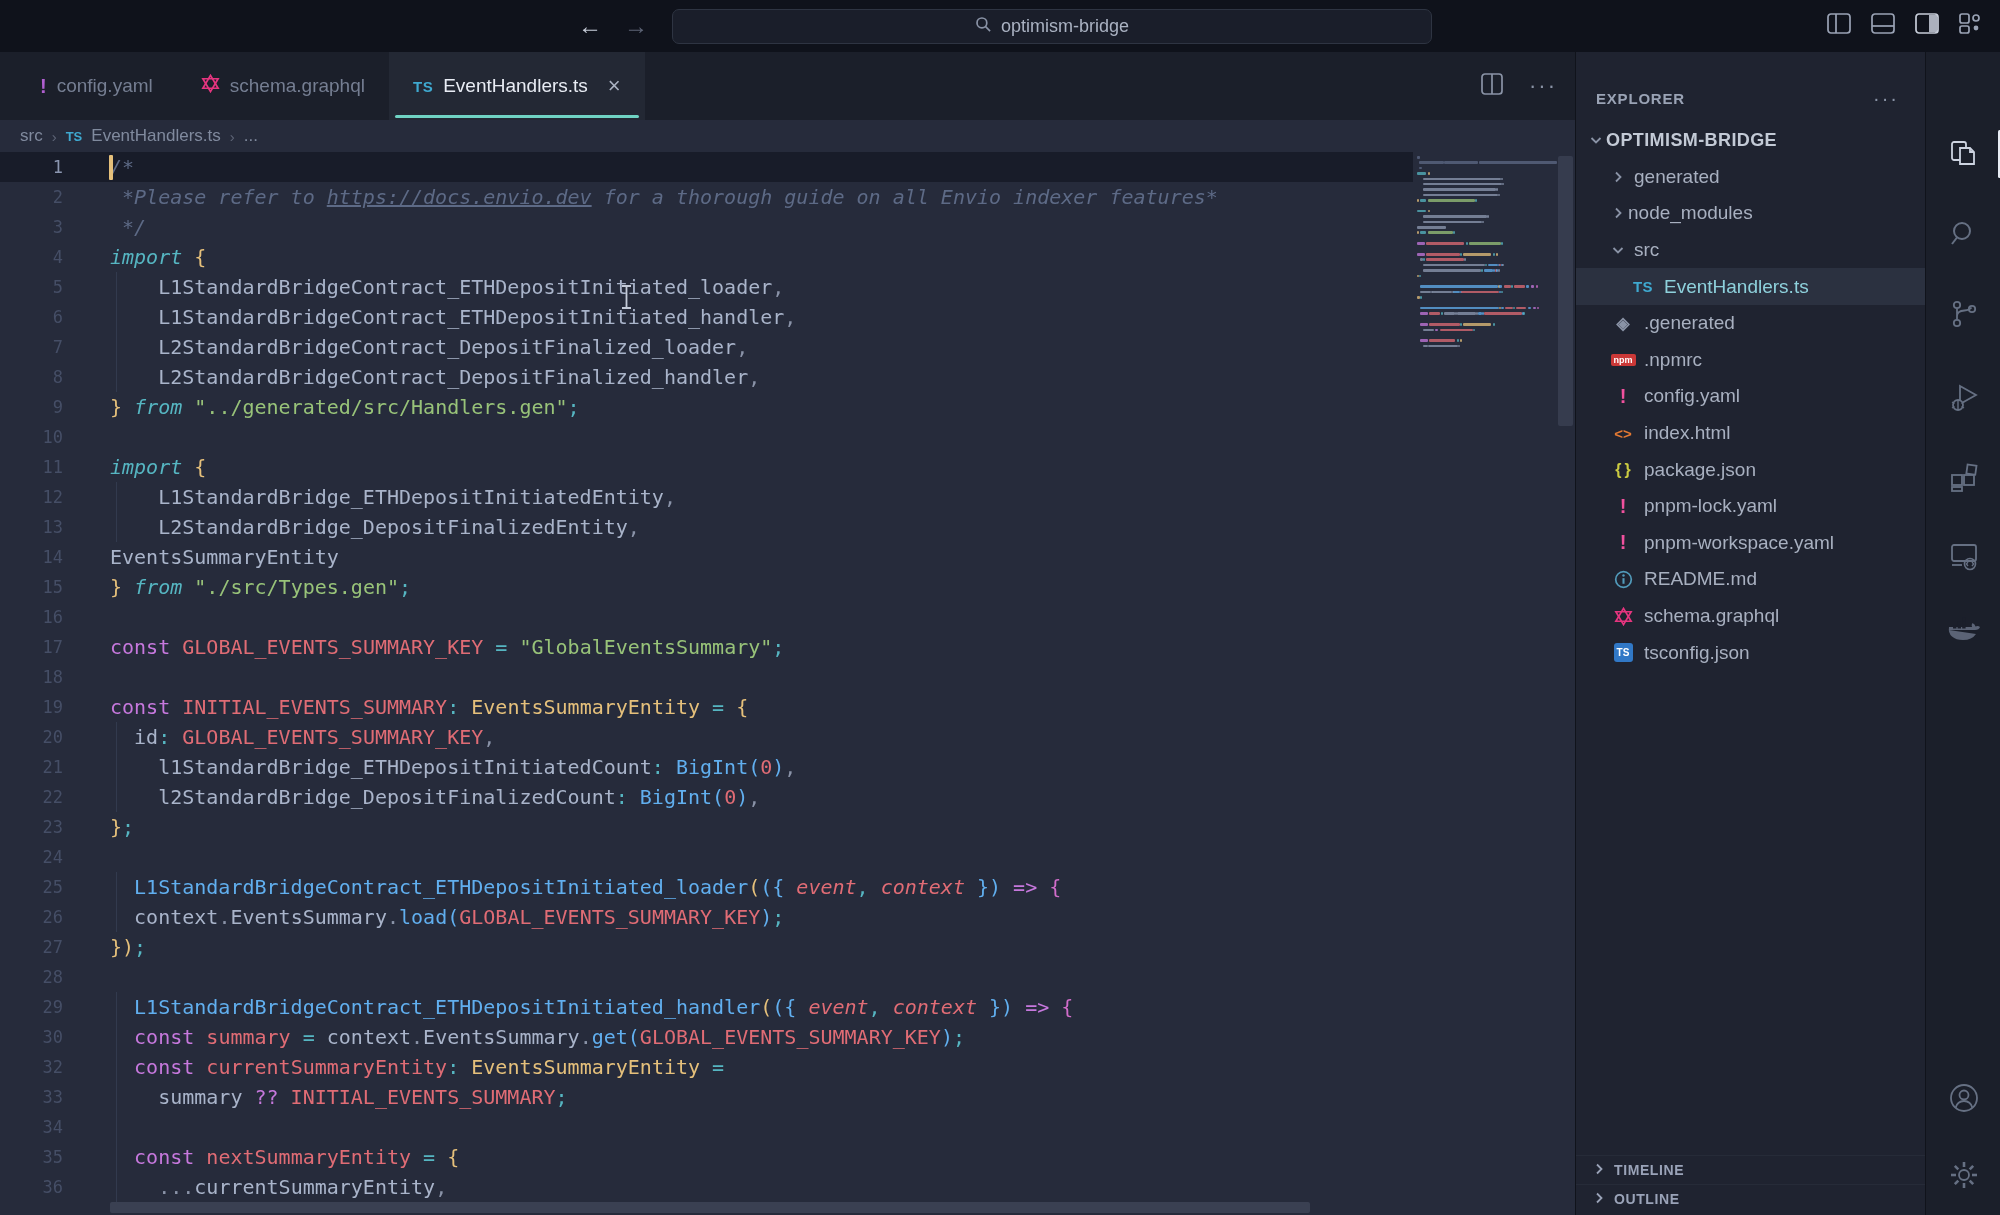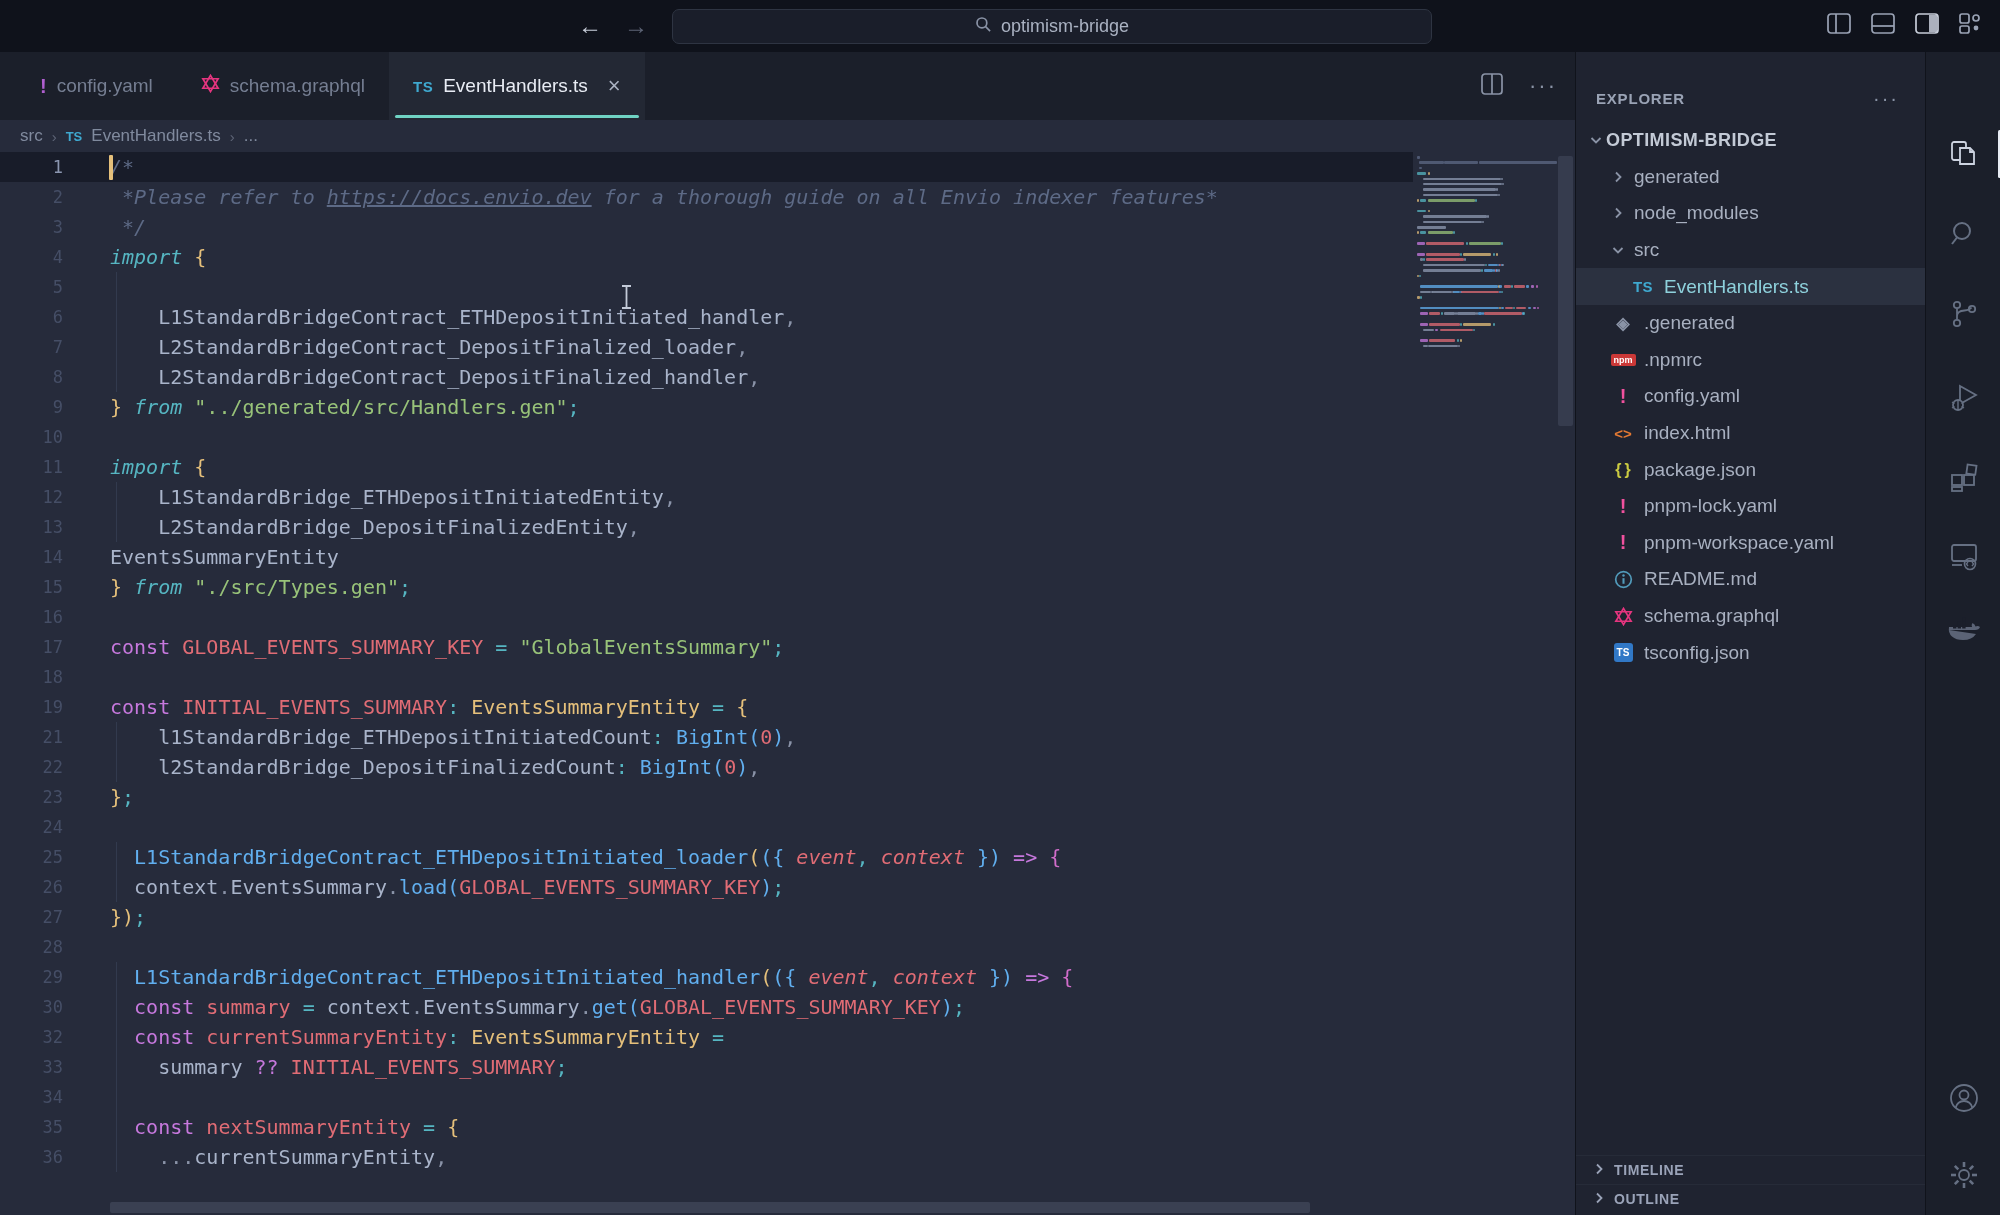--- a/index.html
+++ b/index.html
@@ -192,35 +192,36 @@
         <span class="sep">›</span>
         <span>...</span>
       </div>
 
       <div id="editor-body">
         <div id="code-lines">
             <div class="cl active"><span class="num">1</span><span class="code"><span class="tk-cm">/*</span></span><span class="caret"></span></div>
             <div class="cl"><span class="num">2</span><span class="code"><span class="tk-cm"> *Please refer to </span><span class="tk-lk">https://docs.envio.dev</span><span class="tk-cm"> for a thorough guide on all Envio indexer features*</span></span></div>
             <div class="cl"><span class="num">3</span><span class="code"><span class="tk-cm"> */</span></span></div>
             <div class="cl"><span class="num">4</span><span class="code"><span class="tk-kw">import</span><span class="tk-b1"> {</span></span></div>
-            <div class="cl"><span class="num">5</span><span class="guide"></span></div>
+            <div class="cl"><span class="num">5</span><span class="guide"></span><span class="code"><span class="tk-id">    L1StandardBridgeContract_ETHDepositInitiated_loader</span><span class="tk-pu">,</span></span></div>
             <div class="cl"><span class="num">6</span><span class="guide"></span><span class="code"><span class="tk-id">    L1StandardBridgeContract_ETHDepositInitiated_handler</span><span class="tk-pu">,</span></span></div>
             <div class="cl"><span class="num">7</span><span class="guide"></span><span class="code"><span class="tk-id">    L2StandardBridgeContract_DepositFinalized_loader</span><span class="tk-pu">,</span></span></div>
             <div class="cl"><span class="num">8</span><span class="guide"></span><span class="code"><span class="tk-id">    L2StandardBridgeContract_DepositFinalized_handler</span><span class="tk-pu">,</span></span></div>
             <div class="cl"><span class="num">9</span><span class="code"><span class="tk-b1">}</span><span class="tk-kw"> from</span><span class="tk-st"> "../generated/src/Handlers.gen"</span><span class="tk-op">;</span></span></div>
             <div class="cl"><span class="num">10</span><span class="code"></span></div>
             <div class="cl"><span class="num">11</span><span class="code"><span class="tk-kw">import</span><span class="tk-b1"> {</span></span></div>
             <div class="cl"><span class="num">12</span><span class="guide"></span><span class="code"><span class="tk-id">    L1StandardBridge_ETHDepositInitiatedEntity</span><span class="tk-pu">,</span></span></div>
             <div class="cl"><span class="num">13</span><span class="guide"></span><span class="code"><span class="tk-id">    L2StandardBridge_DepositFinalizedEntity</span><span class="tk-pu">,</span></span></div>
             <div class="cl"><span class="num">14</span><span class="code"><span class="tk-id">EventsSummaryEntity</span></span></div>
             <div class="cl"><span class="num">15</span><span class="code"><span class="tk-b1">}</span><span class="tk-kw"> from</span><span class="tk-st"> "./src/Types.gen"</span><span class="tk-op">;</span></span></div>
             <div class="cl"><span class="num">16</span><span class="code"></span></div>
             <div class="cl"><span class="num">17</span><span class="code"><span class="tk-pp">const</span><span class="tk-cn"> GLOBAL_EVENTS_SUMMARY_KEY</span><span class="tk-op"> =</span><span class="tk-st"> "GlobalEventsSummary"</span><span class="tk-op">;</span></span></div>
             <div class="cl"><span class="num">18</span><span class="code"></span></div>
             <div class="cl"><span class="num">19</span><span class="code"><span class="tk-pp">const</span><span class="tk-cn"> INITIAL_EVENTS_SUMMARY</span><span class="tk-op">:</span><span class="tk-ty"> EventsSummaryEntity</span><span class="tk-op"> =</span><span class="tk-b1"> {</span></span></div>
+            <div class="cl"><span class="num">20</span><span class="guide"></span><span class="code"><span class="tk-id">  id</span><span class="tk-op">:</span><span class="tk-cn"> GLOBAL_EVENTS_SUMMARY_KEY</span><span class="tk-pu">,</span></span></div>
             <div class="cl"><span class="num">21</span><span class="guide"></span><span class="code"><span class="tk-id">    l1StandardBridge_ETHDepositInitiatedCount</span><span class="tk-op">:</span><span class="tk-fn"> BigInt</span><span class="tk-b2">(</span><span class="tk-nm">0</span><span class="tk-b2">)</span><span class="tk-pu">,</span></span></div>
             <div class="cl"><span class="num">22</span><span class="guide"></span><span class="code"><span class="tk-id">    l2StandardBridge_DepositFinalizedCount</span><span class="tk-op">:</span><span class="tk-fn"> BigInt</span><span class="tk-b2">(</span><span class="tk-nm">0</span><span class="tk-b2">)</span><span class="tk-pu">,</span></span></div>
             <div class="cl"><span class="num">23</span><span class="code"><span class="tk-b1">}</span><span class="tk-op">;</span></span></div>
             <div class="cl"><span class="num">24</span><span class="code"></span></div>
             <div class="cl"><span class="num">25</span><span class="guide"></span><span class="code"><span class="tk-fn">  L1StandardBridgeContract_ETHDepositInitiated_loader</span><span class="tk-b1">(</span><span class="tk-b2">({</span><span class="tk-pr"> event</span><span class="tk-op">,</span><span class="tk-pr"> context</span><span class="tk-b2"> })</span><span class="tk-pp"> =&gt;</span><span class="tk-b3"> {</span></span></div>
             <div class="cl"><span class="num">26</span><span class="guide"></span><span class="code"><span class="tk-id">  context</span><span class="tk-pu">.</span><span class="tk-id">EventsSummary</span><span class="tk-pu">.</span><span class="tk-fn">load</span><span class="tk-b2">(</span><span class="tk-cn">GLOBAL_EVENTS_SUMMARY_KEY</span><span class="tk-b2">)</span><span class="tk-op">;</span></span></div>
             <div class="cl"><span class="num">27</span><span class="code"><span class="tk-b1">})</span><span class="tk-op">;</span></span></div>
             <div class="cl"><span class="num">28</span><span class="code"></span></div>
             <div class="cl"><span class="num">29</span><span class="guide"></span><span class="code"><span class="tk-fn">  L1StandardBridgeContract_ETHDepositInitiated_handler</span><span class="tk-b1">(</span><span class="tk-b2">({</span><span class="tk-pr"> event</span><span class="tk-op">,</span><span class="tk-pr"> context</span><span class="tk-b2"> })</span><span class="tk-pp"> =&gt;</span><span class="tk-b3"> {</span></span></div>
             <div class="cl"><span class="num">30</span><span class="guide"></span><span class="code"><span class="tk-pp">  const</span><span class="tk-cn"> summary</span><span class="tk-op"> =</span><span class="tk-id"> context</span><span class="tk-pu">.</span><span class="tk-id">EventsSummary</span><span class="tk-pu">.</span><span class="tk-fn">get</span><span class="tk-b2">(</span><span class="tk-cn">GLOBAL_EVENTS_SUMMARY_KEY</span><span class="tk-b2">)</span><span class="tk-op">;</span></span></div>
@@ -446,21 +447,21 @@
               </svg>
             </span>
             <span style="margin-left:6px">generated</span>
           </div>
           <div class="trow ind-1">
             <span class="chev">
               <svg width="14" height="14" viewBox="0 0 14 14">
                 <polyline points="5,2.5 9.5,7 5,11.5" fill="none" stroke="currentColor" stroke-width="1.8"></polyline>
               </svg>
             </span>
-            <span style="margin-left:6px">node_modules</span>
+            <span style="">node_modules</span>
           </div>
           <div class="trow ind-1">
             <span class="chev">
               <svg width="14" height="14" viewBox="0 0 14 14">
                 <polyline points="2.5,5 7,9.5 11.5,5" fill="none" stroke="currentColor" stroke-width="1.8"></polyline>
               </svg>
             </span>
             <span style="margin-left:6px">src</span>
           </div>
           <div class="trow ind-2 selected">

